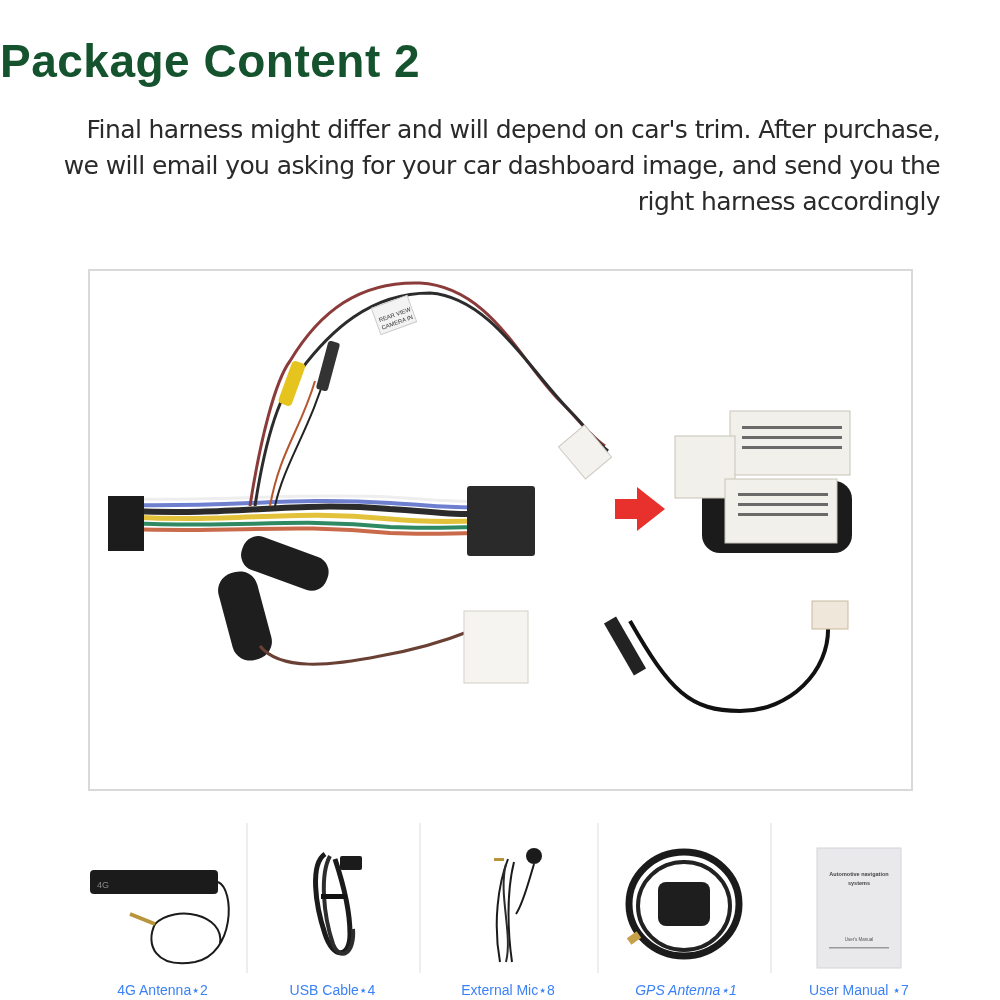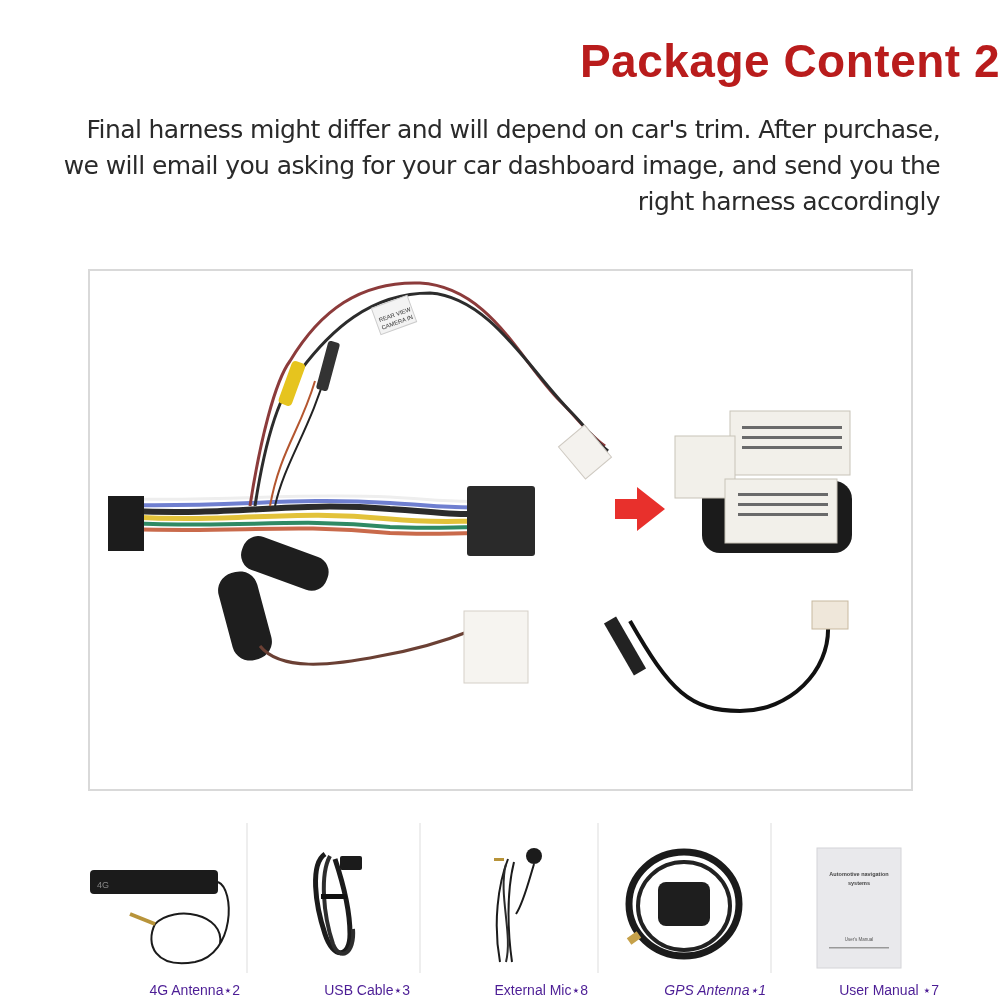--- a/index.html
+++ b/index.html
@@ -1,22 +1,22 @@
 <!DOCTYPE html>
 <html><head>
 <meta charset="utf-8">
 <style>
   html, body { margin:0; padding:0; background:#ffffff; }
   body { width:1000px; height:1000px; position:relative; overflow:hidden; font-family:"Liberation Sans", sans-serif; color:#222; }
-  .title { position:absolute; top:34px; left:0; width:1000px; text-align:right; font-family:"Liberation Sans", sans-serif; font-weight:bold; font-size:46px; color:#b91c1c; letter-spacing:0.5px; }
+  .title { position:absolute; top:34px; left:0; width:1000px; text-align:left; font-family:"Liberation Sans", sans-serif; font-weight:bold; font-size:46px; color:#14532d; letter-spacing:0.5px; }
   .subtitle { position:absolute; top:112px; left:60px; width:880px; text-align:right; font-family:"DejaVu Sans", sans-serif; font-size:25px; line-height:36px; color:#2a2a2a; letter-spacing:-0.6px; }
   .frame { position:absolute; left:88px; top:269px; width:825px; height:522px; border:2px solid #d9d9d9; box-sizing:border-box; background:#fff; }
   .frame svg { position:absolute; left:0; top:0; }
   .acc { position:absolute; top:844px; height:160px; }
-  .acc .label { position:absolute; bottom:6px; left:0; width:100%; text-align:right; font-size:14px; color:#4c1d95; font-family:"Liberation Sans", sans-serif; }
+  .acc .label { position:absolute; bottom:6px; left:0; width:100%; text-align:center; font-size:14px; color:#3b82f6; font-family:"Liberation Sans", sans-serif; }
   .sep { position:absolute; top:823px; width:2px; height:150px; background:#eeeeee; }
 </style>
 </head>
 <body>
 
 <div class="title">Package Content 2</div>
 <div class="subtitle">Final harness might differ and will depend on car's trim. After purchase, we will email you asking for your car dashboard image, and send you the right harness accordingly</div>
 
 <div class="frame">
   <svg width="825" height="522" viewBox="0 0 825 522">
@@ -90,21 +90,21 @@
 </div>
 <div class="sep" style="left:246px;"></div>
 
 <div class="acc" style="left:255px;width:155px;">
   <svg width="155" height="125">
     <path d="M70 10 C55 20 60 60 70 90 C78 115 95 115 95 90 C95 60 85 30 80 15" stroke="#1b1b1b" stroke-width="5" fill="none"></path>
     <path d="M75 12 C65 30 68 70 78 100 C85 118 100 110 98 85" stroke="#2d2d2d" stroke-width="4" fill="none"></path>
     <rect x="85" y="12" width="22" height="14" rx="2" fill="#1b1b1b"></rect>
     <rect x="66" y="50" width="26" height="5" fill="#111"></rect>
   </svg>
-  <div class="label">USB Cable⋆3</div>
+  <div class="label">USB Cable⋆4</div>
 </div>
 <div class="sep" style="left:419px;"></div>
 
 <div class="acc" style="left:428px;width:160px;">
   <svg width="160" height="125">
     <circle cx="106" cy="12" r="8" fill="#1b1b1b"></circle>
     <rect x="66" y="14" width="10" height="3" fill="#b8943a"></rect>
     <path d="M80 15 C70 40 65 80 72 118 M86 18 C78 50 80 90 84 118 M106 20 C100 40 95 60 88 70" stroke="#1b1b1b" stroke-width="2" fill="none"></path>
     <path d="M78 20 C70 50 85 90 78 118" stroke="#2b2b2b" stroke-width="2" fill="none"></path>
   </svg>

